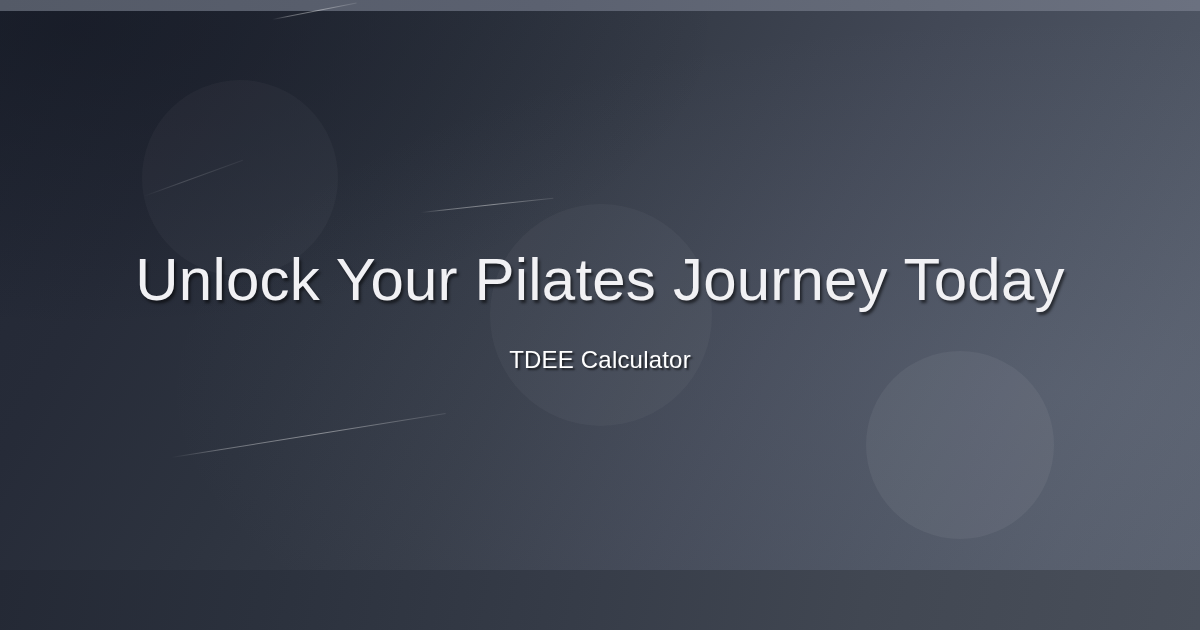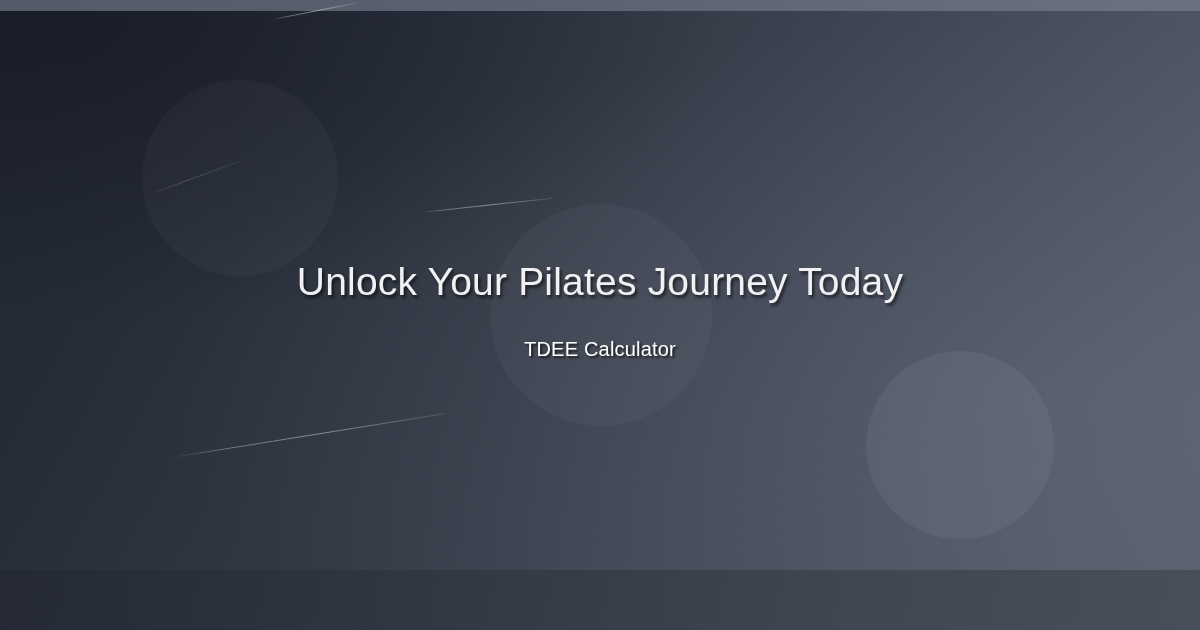--- a/index.html
+++ b/index.html
@@ -108,34 +108,34 @@
     display: flex;
     flex-direction: column;
     align-items: center;
     justify-content: center;
     padding-bottom: 8px;
     box-sizing: border-box;
   }
 
   .og-title {
     margin: 0;
-    font-size: 39px;
+    font-size: 60px;
     font-weight: 400;
     letter-spacing: 0.2px;
     line-height: 1.08;
     color: #f1f1f4;
     text-align: center;
     text-shadow: 2px 3px 3px rgba(0,0,0,0.55);
     white-space: nowrap;
   }
 
   .og-subtitle {
     margin: 0;
     margin-top: 34px;
-    font-size: 20px;
+    font-size: 24px;
     font-weight: 400;
     letter-spacing: 0.2px;
     color: #ffffff;
     text-align: center;
     text-shadow: 2px 2px 2px rgba(0,0,0,0.60);
     white-space: nowrap;
   }
 </style>
 </head>
 <body>

